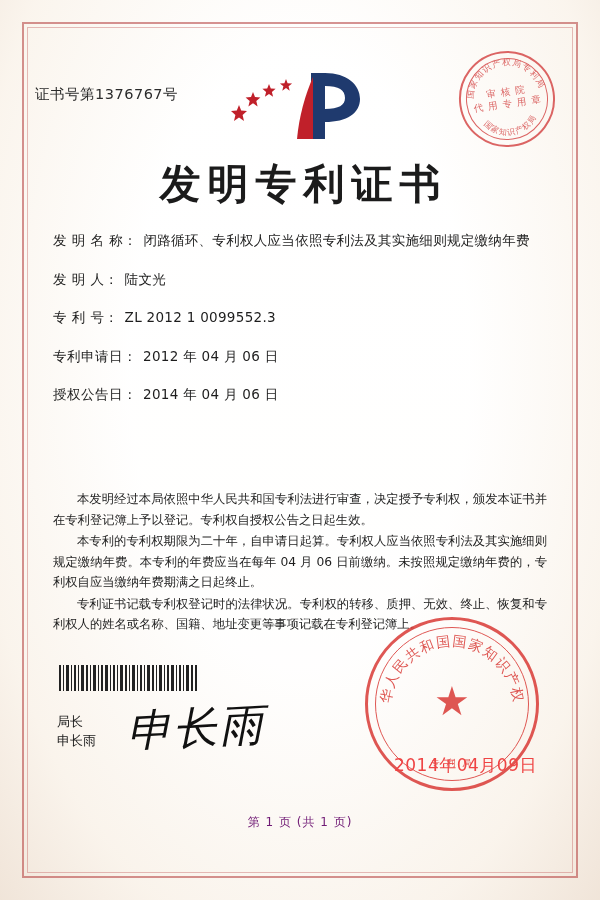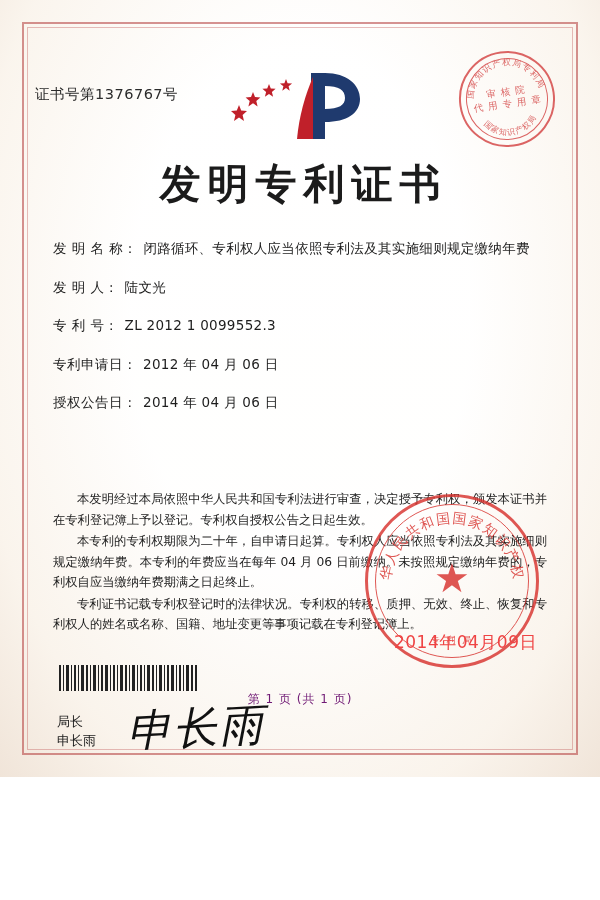--- a/index.html
+++ b/index.html
@@ -9,21 +9,21 @@
   }
   body {
     width: 600px;
     height: 900px;
     font-family: "DejaVu Sans", "Liberation Sans", sans-serif;
     overflow: hidden;
   }
   .page {
     position: relative;
     width: 600px;
-    height: 777px;
+    height: 900px;
     background: #fdfcfa;
     overflow: hidden;
   }
   
   .paper-tint {
     position: absolute;
     inset: 0;
     background:
       radial-gradient(ellipse at 50% 40%, rgba(255,255,255,0.95) 40%, rgba(250,244,236,0.9) 78%, rgba(240,228,216,0.95) 100%),
       linear-gradient(180deg, #fffdfb 0%, #fdf8f3 60%, #f7eee6 100%);
@@ -126,21 +126,20 @@
     color: #1b1b1b;
     text-indent: 7px;
   }
 
   
   .fields {
     position: absolute;
     left: 26px;
     right: 26px;
     top: 205px;
-    margin-top: 8px;
   }
   .field-row {
     display: flex;
     align-items: baseline;
     margin-bottom: 20.5px;
     font-size: 13.5px;
     color: #1d1d1d;
   }
   .field-label {
     white-space: nowrap;

